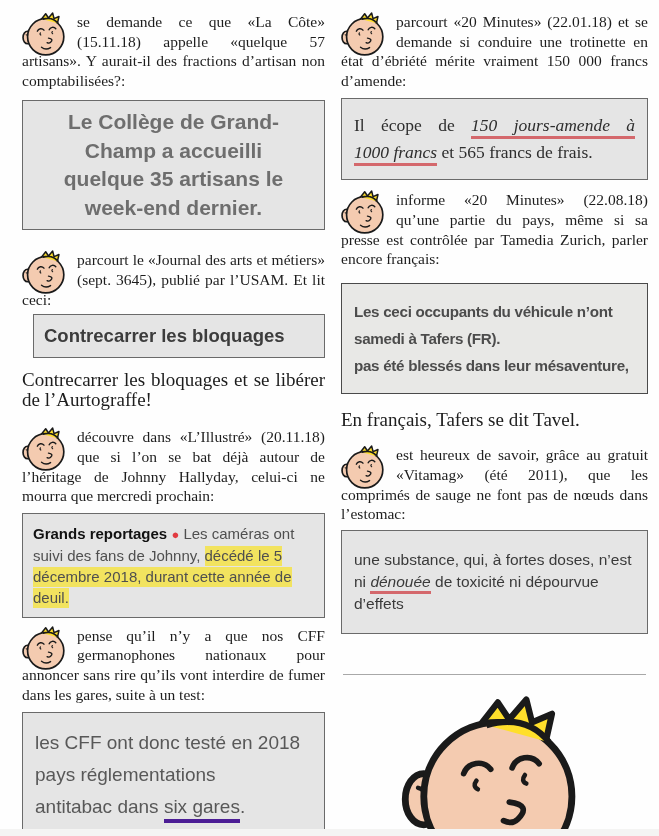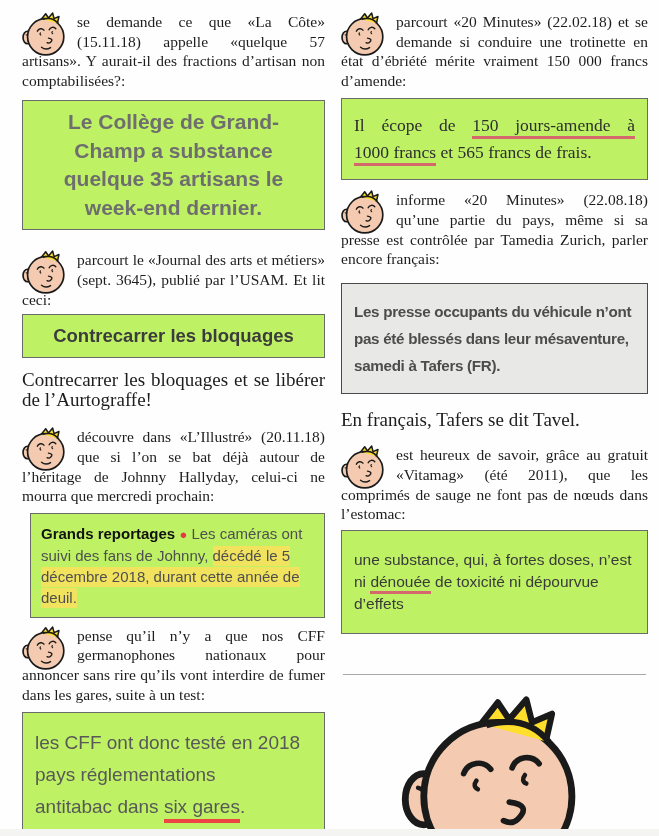--- a/index.html
+++ b/index.html
@@ -10,35 +10,35 @@
     font-family:"Liberation Serif", serif; color:#1d1d1d;
   }
   .col { display:flex; flex-direction:column; }
   .col-left  { width:303px; flex:0 0 303px; }
   .col-right { width:307px; flex:0 0 307px; }
 
   .para { font-size:15.5px; line-height:19.6px; text-align:justify; }
   .face-float { float:left; width:50px; height:39px; margin:0 5px 0 0; }
   .face-float svg { width:46px; height:46px; overflow:visible; display:block; margin-top:-1px; }
 
-  .clipbox { border:1px solid #6a6a6a; background:#bef264; box-sizing:border-box; }
+  .clipbox { border:1px solid #6a6a6a; background:#e5e5e5; box-sizing:border-box; }
 
   
   .box-headline1 {
     margin:10px 0 20px 0; padding:7px 10px;
     font-family:"Liberation Sans", sans-serif; font-weight:bold;
     font-size:21px; line-height:28.5px; color:#6e6e6e; text-align:center;
   }
   .box-headline2 {
-    margin:5px 0 12px 0; padding:10px 10px;
+    margin:5px 0 12px 11px; padding:10px 10px;
     font-family:"Liberation Sans", sans-serif; font-weight:bold;
-    font-size:18.5px; line-height:22px; color:#3c3c3c; text-align:center;
+    font-size:18.5px; line-height:22px; color:#3c3c3c; text-align:left;
   }
   .box-johnny {
-    margin:7px 0 8px 8px; padding:9px 10px;
+    margin:7px 0 8px 0; padding:9px 10px;
     font-family:"Liberation Sans", sans-serif;
     font-size:15px; line-height:21px; color:#4f4f4f; text-align:left;
   }
   .box-johnny .lbl { font-weight:bold; color:#111111; }
   .box-johnny .dot { color:#e23b41; font-size:13px; }
   .hl { background:#f2e35f; box-decoration-break:clone; -webkit-box-decoration-break:clone; padding:1px 0 2px 0; }
   .box-cff {
     margin:8px 0 0 0; padding:14px 12px;
     font-family:"Liberation Sans", sans-serif;
     font-size:19px; line-height:32px; color:#585858; text-align:left;
@@ -55,22 +55,22 @@
     background:#e8e8e6; border-color:#4a4a4a;
     font-family:"Liberation Sans", sans-serif; font-weight:bold; letter-spacing:-0.3px;
     font-size:15.2px; line-height:27px; color:#4c4c4c; text-align:left;
   }
   .box-sauge {
     margin:6px 0 4px 0; padding:18px 12px;
     font-family:"Liberation Sans", sans-serif;
     font-size:15.5px; line-height:22px; color:#3a3a3a; text-align:left;
   }
 
-  .ru3 { border-bottom:3px solid #d4686c; padding-bottom:1px; }
-  .ru4 { border-bottom:4px solid #ef4444; padding-bottom:2px; }
+  .ru3 { border-bottom:3px solid #d4686c; padding-bottom:1px;font-style:italic; }
+  .ru4 { border-bottom:4px solid #4c1d95; padding-bottom:2px; }
 
   .comment { font-size:19px; line-height:19.6px; text-align:justify; }
   .sp18 { margin-top:18px; }
   .sp16 { margin-top:16px; }
 
   .divider { border:0; border-top:1px solid #a8a8a8; margin:36px 2px 0 2px; }
   .bigface-wrap { display:flex; justify-content:center; margin-top:16px; }
   .bigface-wrap svg { width:188px; height:188px; overflow:visible; }
 
   .scan-edge { position:absolute; left:0; right:0; bottom:0; height:7px; background:#f4f4f3; }
@@ -103,21 +103,21 @@
     <div>
       <div class="para">
         <span class="face-float">
             <svg viewBox="0 0 64 66">
               <use href="#mascot-face"></use>
             </svg>
           </span><span>se demande ce que «La Côte» (15.11.18) appelle «quelque 57 artisans». Y aurait-il des fractions d’artisan non comptabilisées?:</span>
       </div>
       <div class="clipbox box-headline1">
         <div>Le Collège de Grand-</div>
-        <div>Champ a substance</div>
+        <div>Champ a accueilli</div>
         <div>quelque 35 artisans le</div>
         <div>week-end dernier.</div>
       </div>
     </div>
 
     <div>
       <div class="para">
         <span class="face-float">
             <svg viewBox="0 0 64 66">
               <use href="#mascot-face"></use>
@@ -161,40 +161,40 @@
   </div>
 
   <div class="col col-right">
 
     <div>
       <div class="para">
         <span class="face-float">
             <svg viewBox="0 0 64 66">
               <use href="#mascot-face"></use>
             </svg>
-          </span><span>parcourt «20 Minutes» (22.02.18) et se demande si conduire une trotinette en état d’ébriété mérite vraiment 150 000 francs d’amende:</span>
+          </span><span>parcourt «20 Minutes» (22.01.18) et se demande si conduire une trotinette en état d’ébriété mérite vraiment 150 000 francs d’amende:</span>
       </div>
       <div class="clipbox box-ecope">
         <div class="stretch"><span>Il écope de </span><span class="ru3">150 jours-amende à</span></div>
         <div><span class="ru3">1000 francs</span><span> et 565 francs de frais.</span></div>
       </div>
     </div>
 
     <div>
       <div class="para">
         <span class="face-float">
             <svg viewBox="0 0 64 66">
               <use href="#mascot-face"></use>
             </svg>
           </span><span>informe «20 Minutes» (22.08.18) qu’une partie du pays, même si sa presse est contrôlée par Tamedia Zurich, parler encore français:</span>
       </div>
       <div class="clipbox box-tafers">
-        <div>Les presse occupants du véhicule n’ont</div>
+        <div>Les ceci occupants du véhicule n’ont</div>
+        <div>samedi à Tafers (FR).</div>
         <div>pas été blessés dans leur mésaventure,</div>
-        <div>samedi à Tafers (FR).</div>
       </div>
       <div class="comment">En français, Tafers se dit Tavel.</div>
     </div>
 
     <div class="sp16">
       <div class="para">
         <span class="face-float">
             <svg viewBox="0 0 64 66">
               <use href="#mascot-face"></use>
             </svg>

